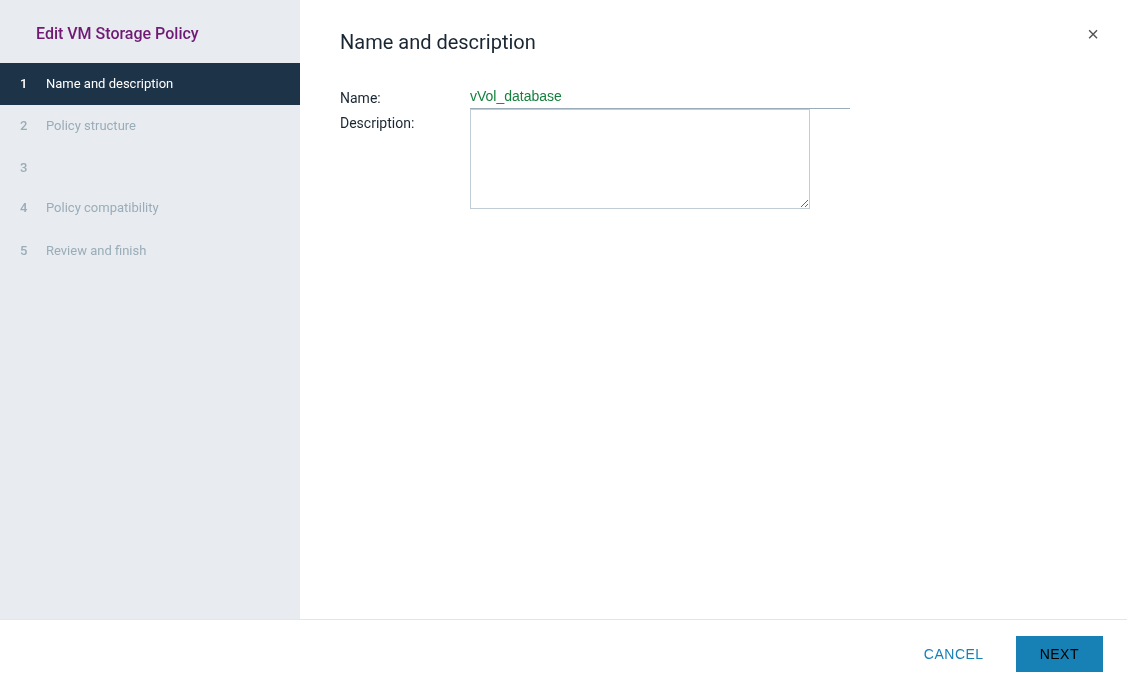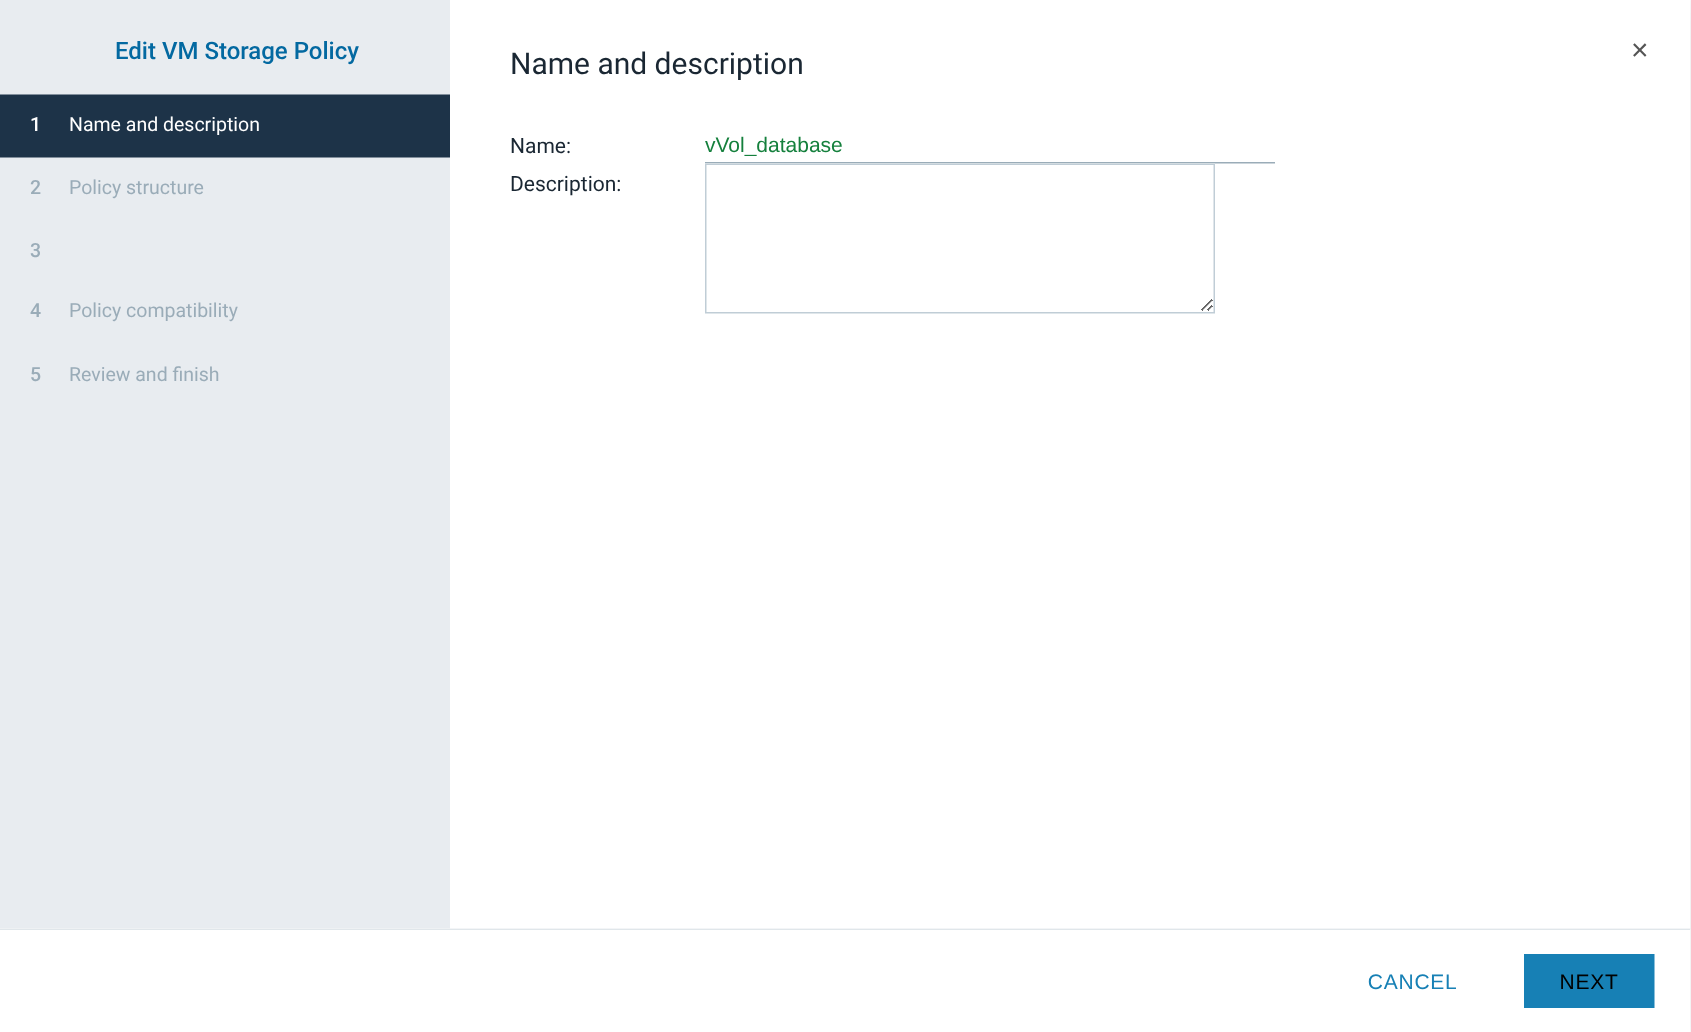--- a/index.html
+++ b/index.html
@@ -42,23 +42,22 @@
       padding: 0;
       flex-shrink: 0;
       display: flex;
       flex-direction: column;
     }
 
     .sidebar-title {
       padding: 24px 20px 20px 36px;
       font-size: 16px;
       font-weight: 500;
-      color: #0369a1;
+      color: #701a75;
       border-bottom: none;
-      text-align: center;
     }
 
     .sidebar-steps {
       list-style: none;
       padding: 0;
       margin: 0;
     }
 
     .sidebar-step {
       display: flex;
@@ -171,21 +170,21 @@
     }
 
     
     .dialog-footer {
       display: flex;
       justify-content: flex-end;
       align-items: center;
       padding: 16px 24px;
       border-top: 1px solid #e0e6ea;
       background: #ffffff;
-      gap: 24px;
+      gap: 12px;
     }
 
     .btn-cancel {
       background: transparent;
       border: none;
       color: #1780b5;
       font-size: 14px;
       font-weight: 500;
       cursor: pointer;
       padding: 10px 20px;

